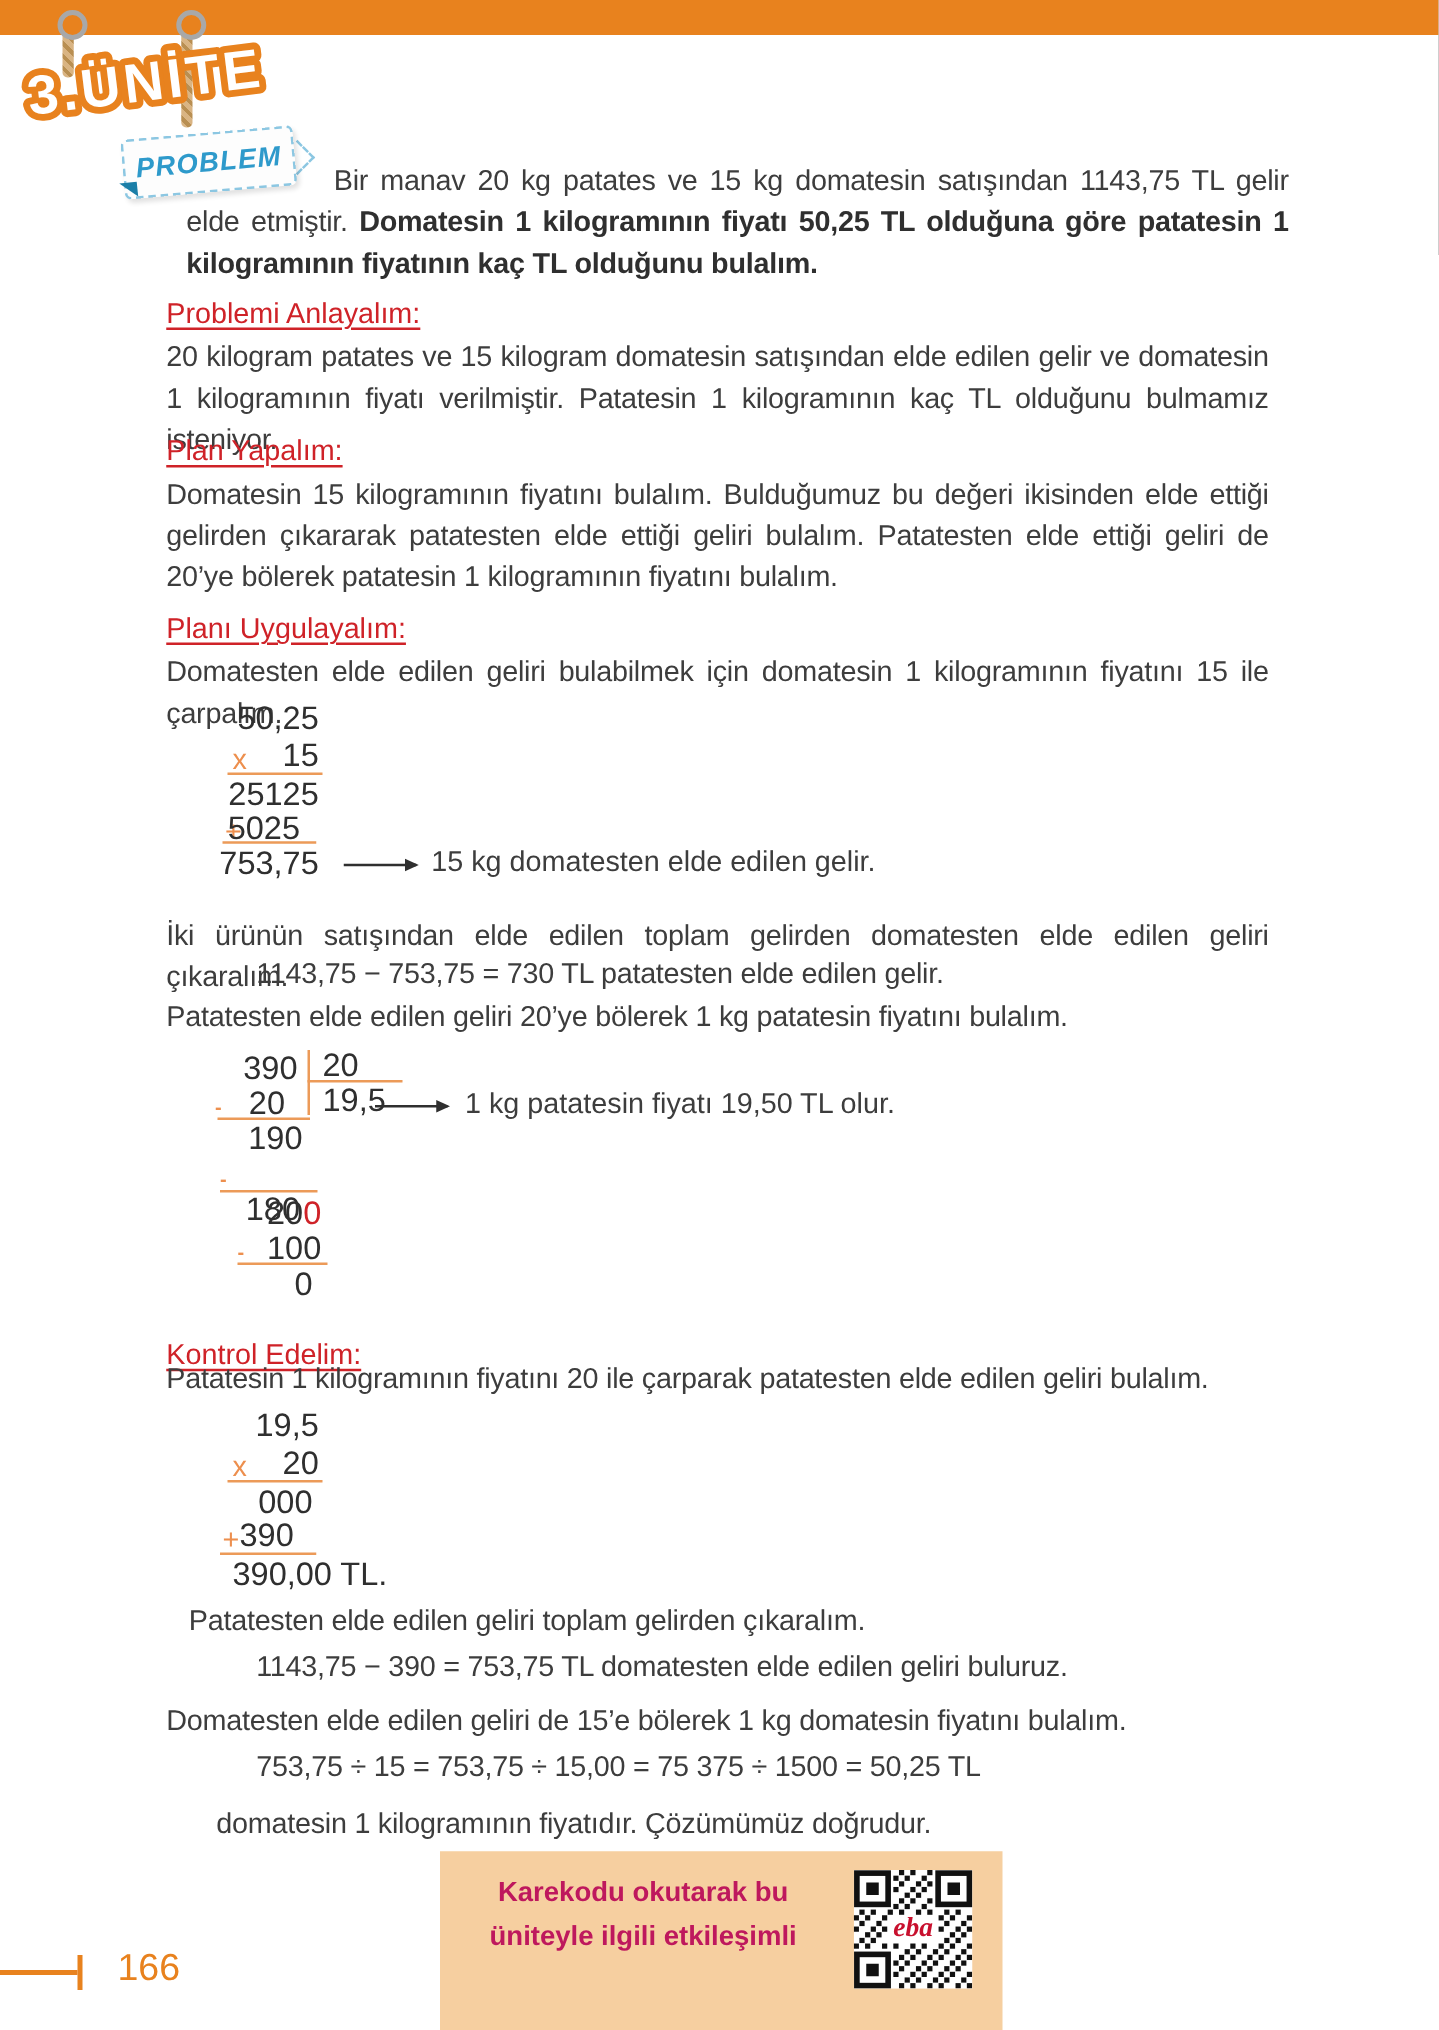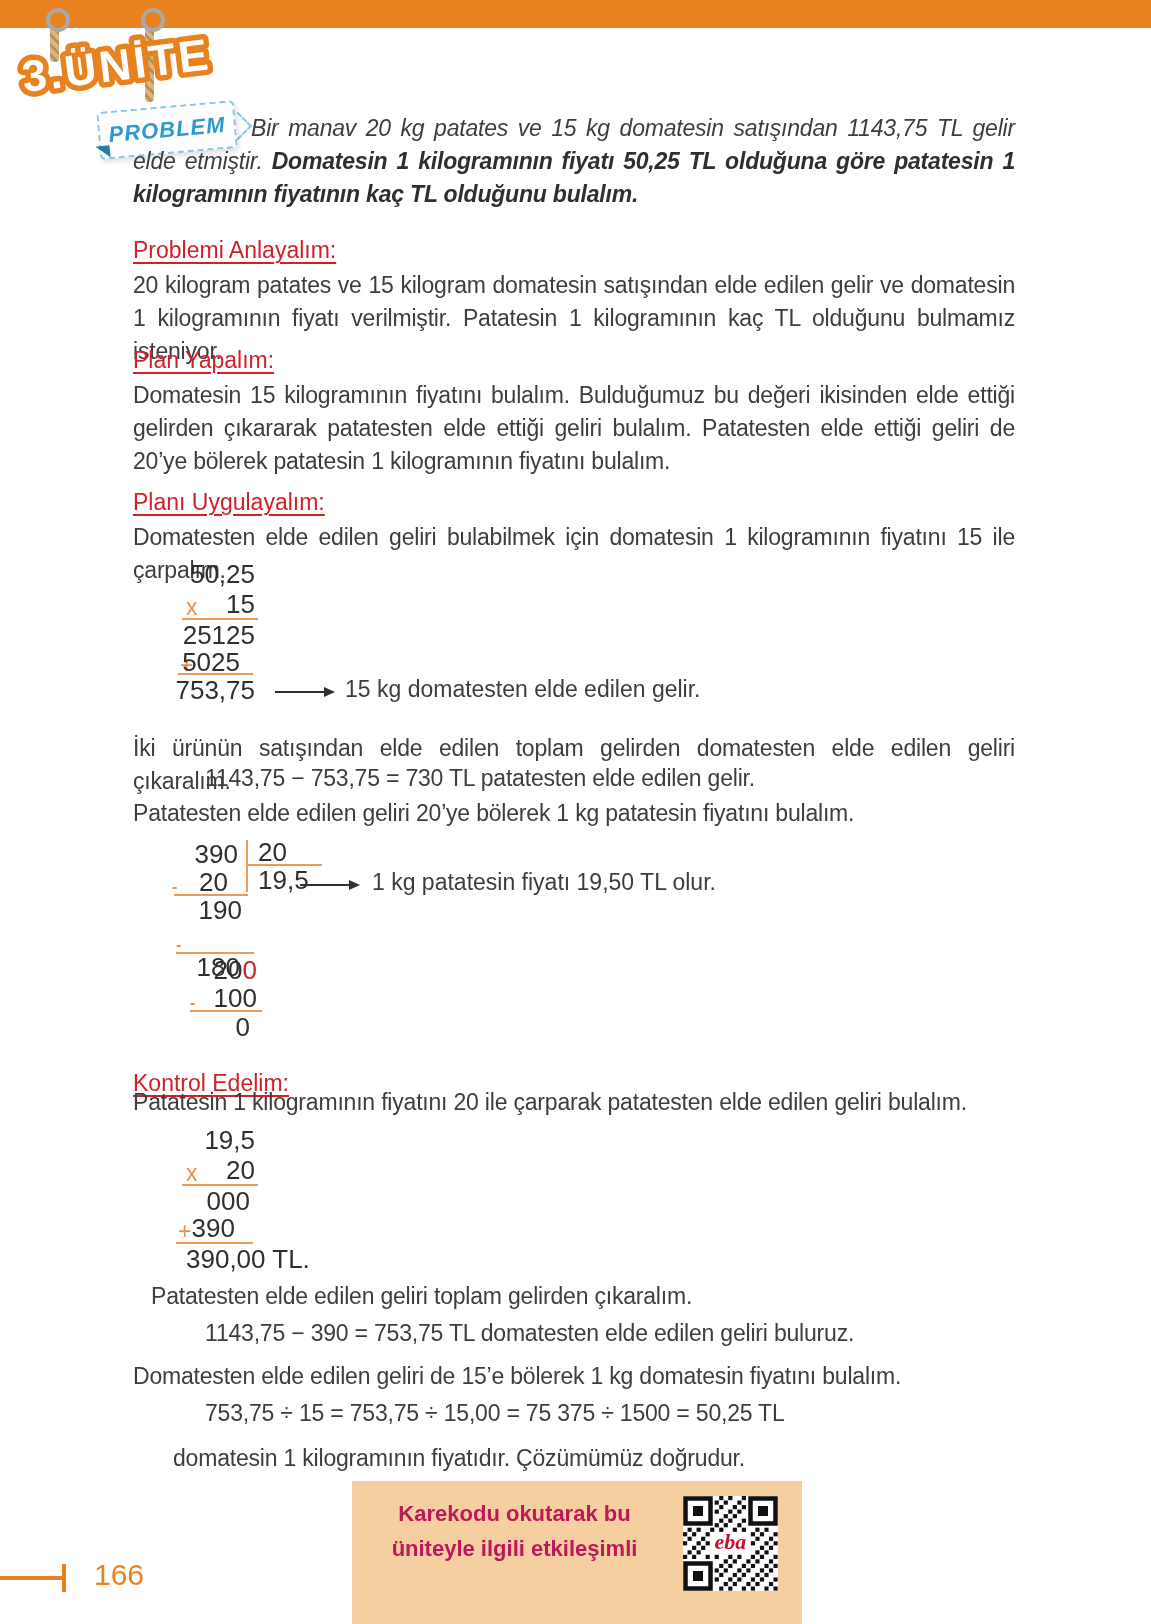--- a/index.html
+++ b/index.html
@@ -71,21 +71,21 @@
   <svg class="unit-badge-svg" width="230" height="90">
     <text x="10" y="62" transform="rotate(-7 10 62)" font-family="Liberation Sans, sans-serif" font-size="44" font-weight="bold" fill="#ffffff" stroke="#e8821e" stroke-width="11" paint-order="stroke" stroke-linejoin="round" letter-spacing="3">3.ÜNİTE</text>
   </svg>
 
   <div class="ribbon-tail"></div>
   <div class="ribbon">
     <span class="txt">PROBLEM</span>
   </div>
   <div class="ribbon-fold"></div>
 
-  <p class="tb" style="top:112px;text-indent:118px;margin:0;font-style:italic;"><span>Bir manav 20 kg patates ve 15 kg domatesin satışından 1143,75 TL gelir elde etmiştir. </span><span class="b">Domatesin 1 kilogramının fiyatı 50,25 TL olduğuna göre patatesin 1 kilogramının fiyatının kaç TL olduğunu bulalım.</span></p>
+  <p class="tb" style="top:112px;text-indent:118px;margin:16px;"><span>Bir manav 20 kg patates ve 15 kg domatesin satışından 1143,75 TL gelir elde etmiştir. </span><span class="b">Domatesin 1 kilogramının fiyatı 50,25 TL olduğuna göre patatesin 1 kilogramının fiyatının kaç TL olduğunu bulalım.</span></p>
 
   <div class="heading" style="top:237px;">Problemi Anlayalım:</div>
   <div class="tb" style="top:269px;">20 kilogram patates ve 15 kilogram domatesin satışından elde edilen gelir ve domatesin 1 kilogramının fiyatı verilmiştir. Patatesin 1 kilogramının kaç TL olduğunu bulmamız isteniyor.</div>
 
   <div class="heading" style="top:347px;">Plan Yapalım:</div>
   <div class="tb" style="top:379px;">Domatesin 15 kilogramının fiyatını bulalım. Bulduğumuz bu değeri ikisinden elde ettiği gelirden çıkararak patatesten elde ettiği geliri bulalım. Patatesten elde ettiği geliri de 20’ye bölerek patatesin 1 kilogramının fiyatını bulalım.</div>
 
   <div class="heading" style="top:489px;">Planı Uygulayalım:</div>
   <div class="tb" style="top:521px;">Domatesten elde edilen geliri bulabilmek için domatesin 1 kilogramının fiyatını 15 ile çarpalım.</div>
 

